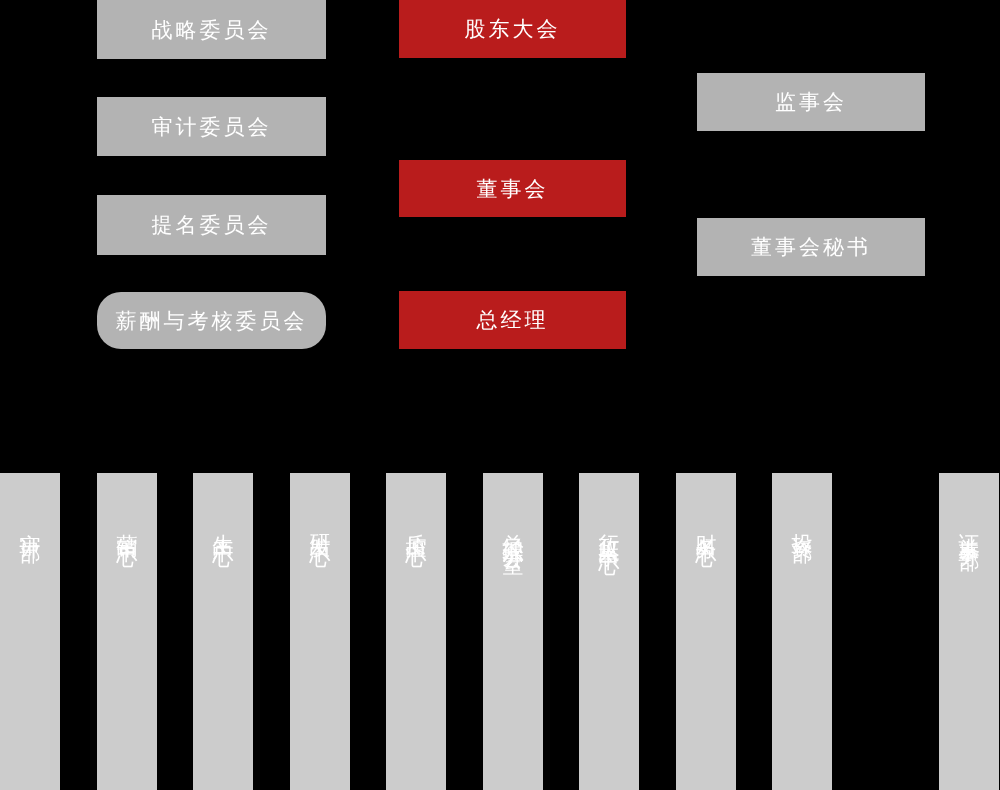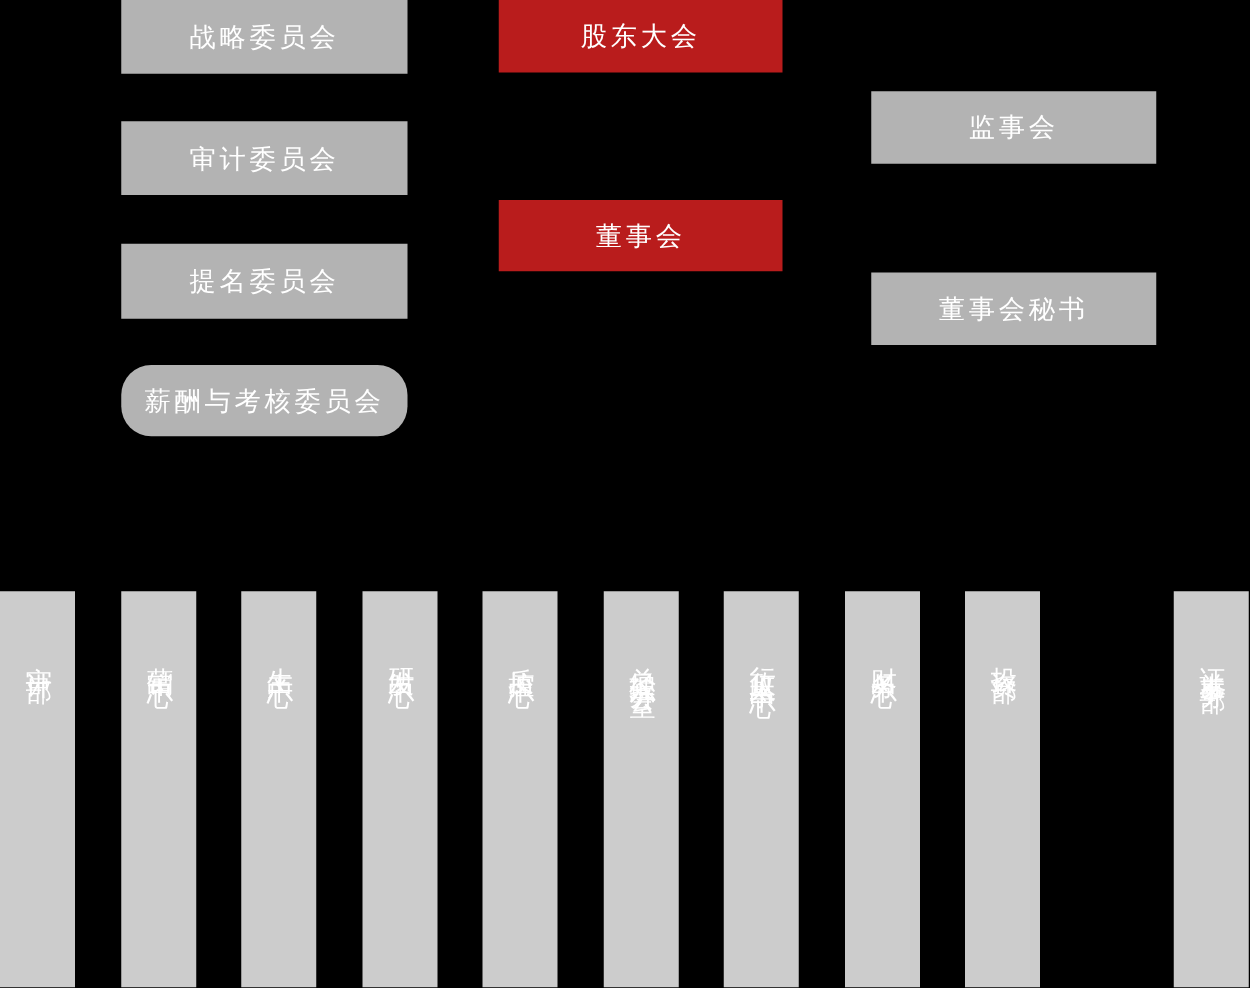--- a/index.html
+++ b/index.html
@@ -85,20 +85,23 @@
   <div class="box box-gray n-compensation">
     <span>薪酬与考核委员会</span>
   </div>
 
   <div class="box box-red n-shareholders">
     <span>股东大会</span>
   </div>
   <div class="box box-red n-board">
     <span>董事会</span>
   </div>
+  <div class="box box-red n-gm">
+    <span>总经理</span>
+  </div>
 
   <div class="box box-gray n-supervisory">
     <span>监事会</span>
   </div>
   <div class="box box-gray n-secretary">
     <span>董事会秘书</span>
   </div>
 
   <div class="dept d0">
     <span class="vlabel">审计部</span>

